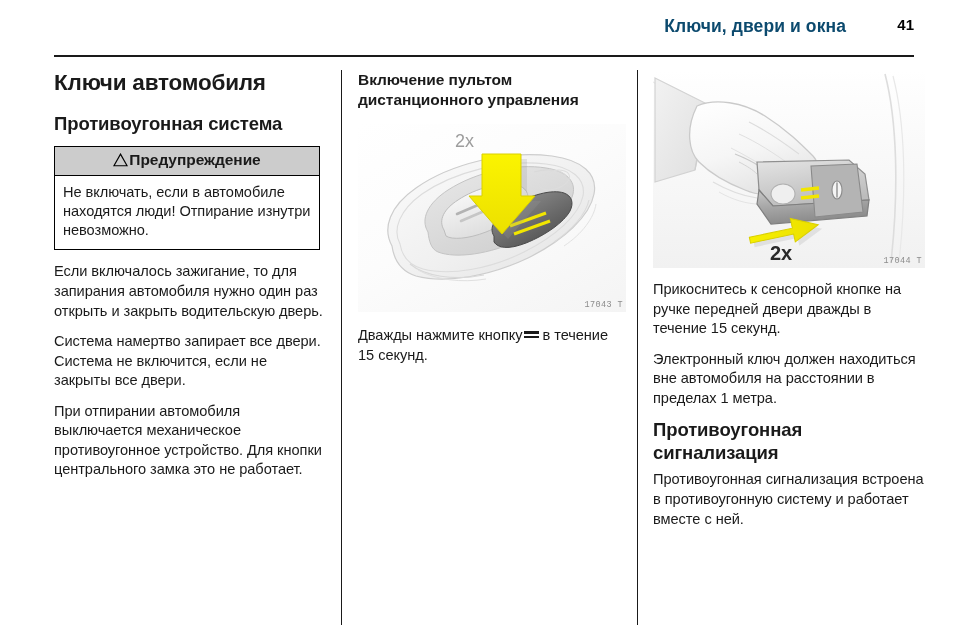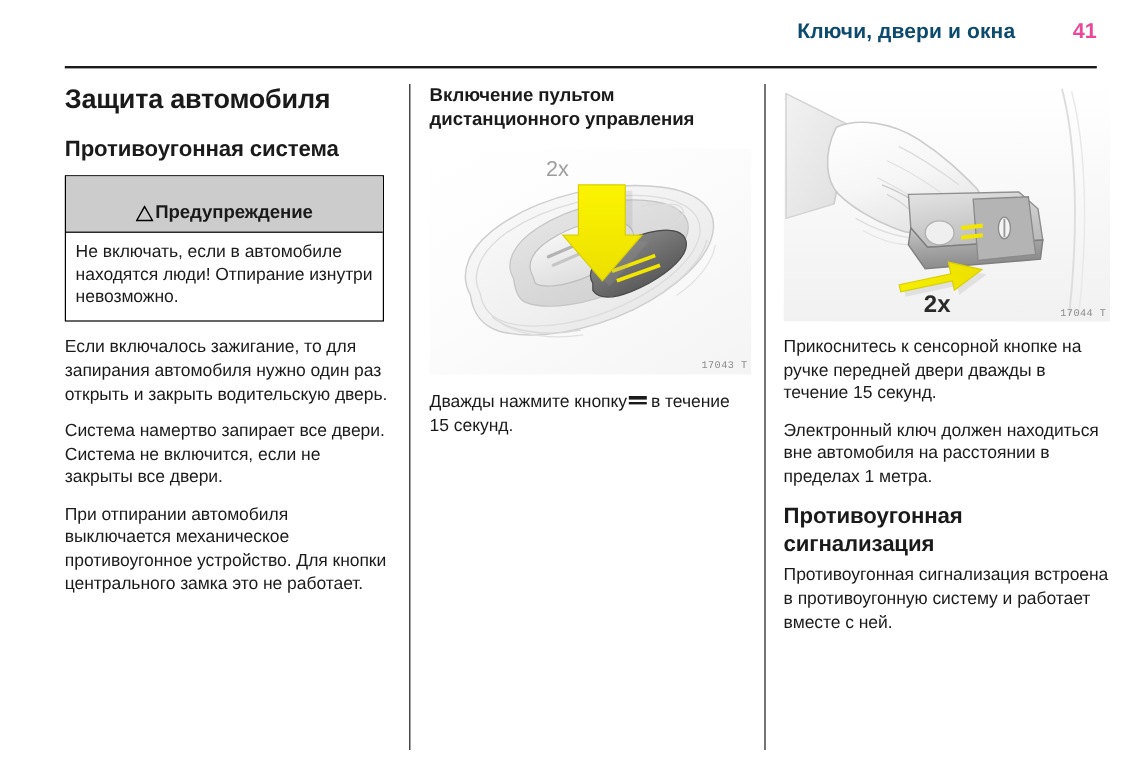--- a/index.html
+++ b/index.html
@@ -33,23 +33,23 @@
     justify-content: flex-end;
   }
   .header-title {
     font-size: 17.5px;
     font-weight: bold;
     letter-spacing: 0.1px;
     color: #0c4a6e;
     white-space: nowrap;
   }
   .header-pageno {
-    font-size: 18px;
-    font-weight: bold;
-    color: #ec4899;
+    font-size: 15px;
+    font-weight: bold;
+    color: #000000;
     margin-left: 38px;
     min-width: 30px;
     text-align: right;
   }
   .header-rule {
     position: absolute;
     left: 54px;
     right: 40px;
     top: 55px;
     height: 2px;
@@ -119,21 +119,21 @@
     background: #fff;
     width: 266px;
     box-sizing: border-box;
   }
   .warnbox-head {
     background: #cccccc;
     border-bottom: 1.6px solid #000;
     text-align: center;
     font-size: 15.5px;
     font-weight: bold;
-    padding: 22px 4px 6px 4px;
+    padding: 4px 4px 6px 4px;
     letter-spacing: -0.05px;
     display: flex;
     align-items: center;
     justify-content: center;
     gap: 1px;
   }
   .warn-tri {
     display: inline-block;
     width: 15px;
     height: 14px;
@@ -197,21 +197,21 @@
     <div class="header-title">Ключи, двери и окна</div>
     <div class="header-pageno">41</div>
   </div>
   <div class="header-rule"></div>
 
   <div class="divider d1"></div>
   <div class="divider d2"></div>
 
   <div class="col col-left">
 
-    <h1 class="sec-title">Защита автомобиля</h1>
+    <h1 class="sec-title">Ключи автомобиля</h1>
     <h2 class="sub-title">Противоугонная система</h2>
 
     <div class="warnbox">
       <div class="warnbox-head">
         <span class="warn-tri">
           <svg viewBox="0 0 16 15" xmlns="http://www.w3.org/2000/svg">
             <path d="M8 1.2 L15 13.6 L1 13.6 Z" fill="none" stroke="#000" stroke-width="1.25" stroke-linejoin="miter"></path>
           </svg>
         </span>
         <span>Предупреждение</span>

